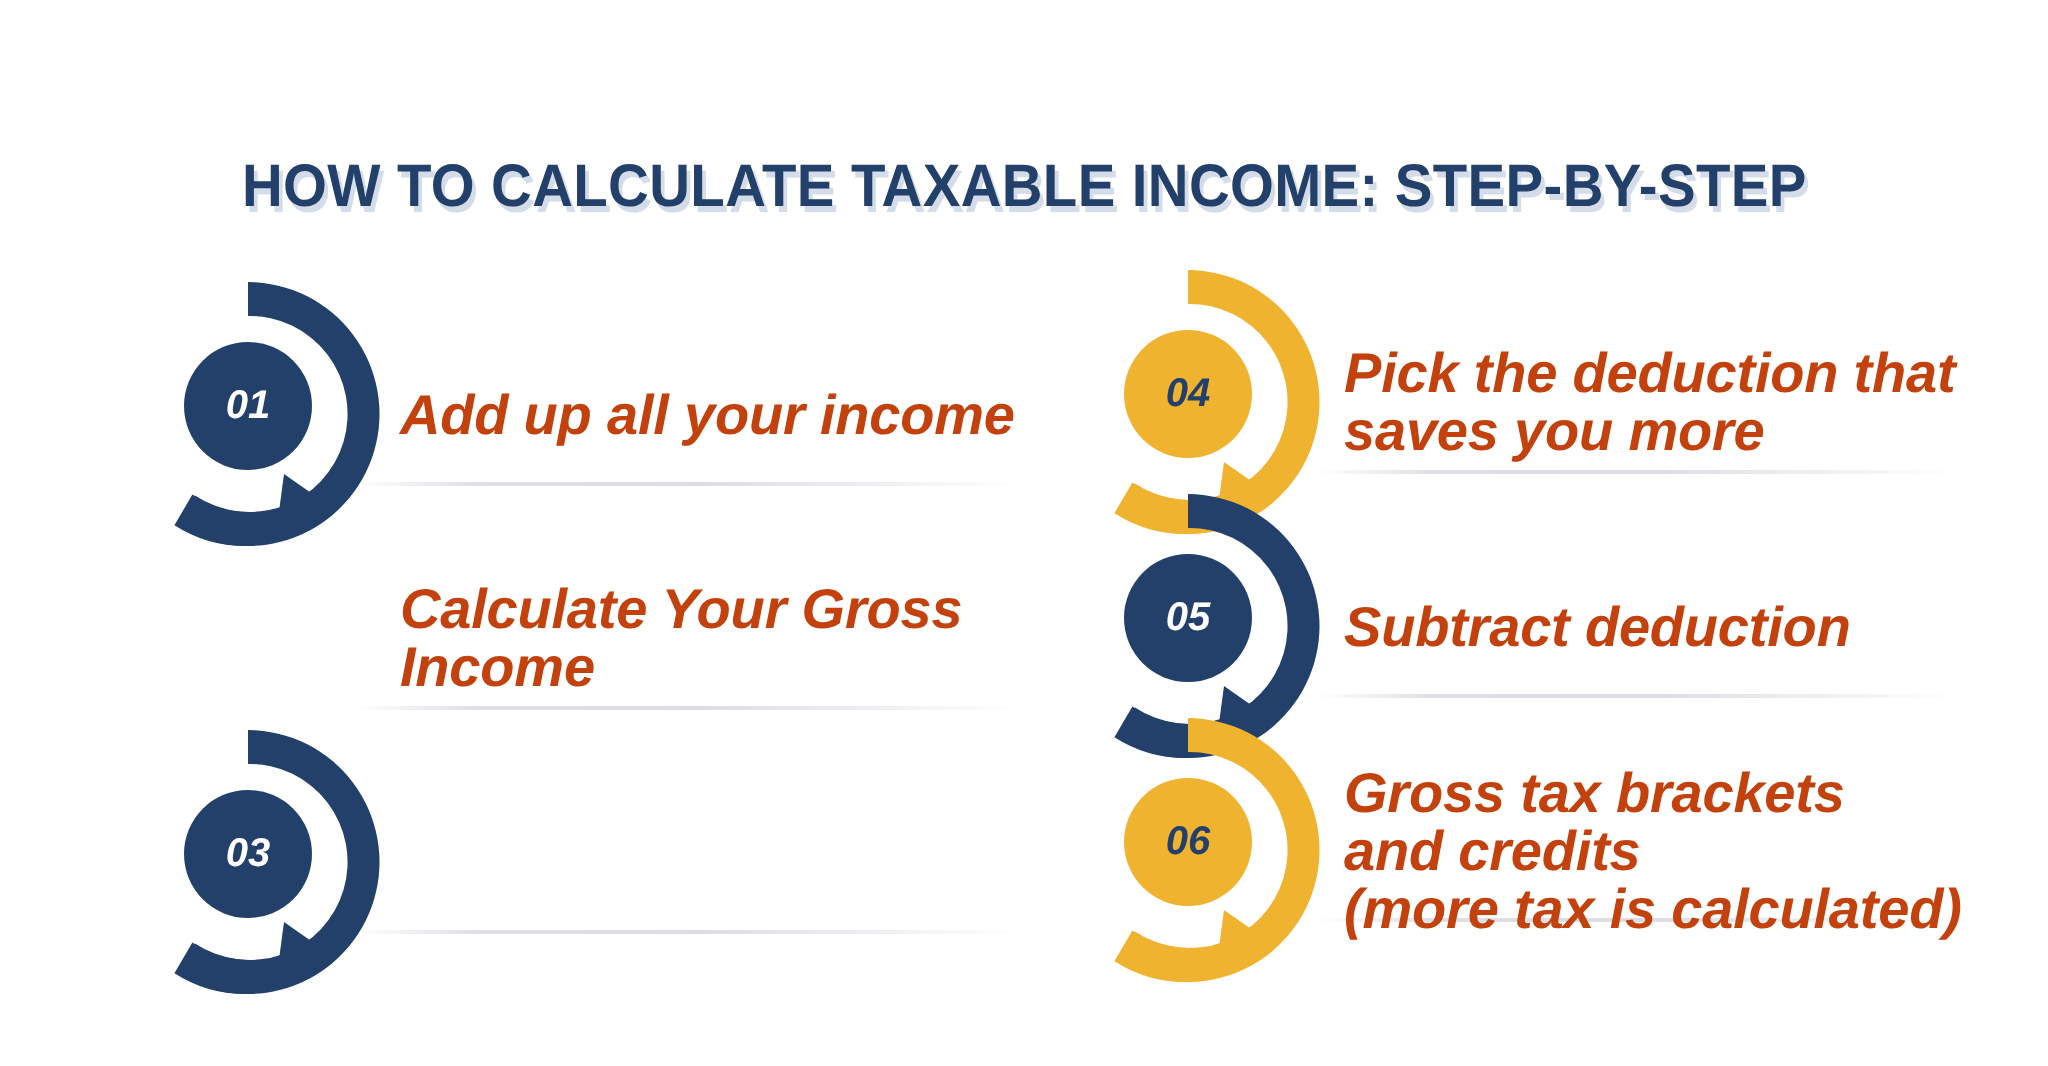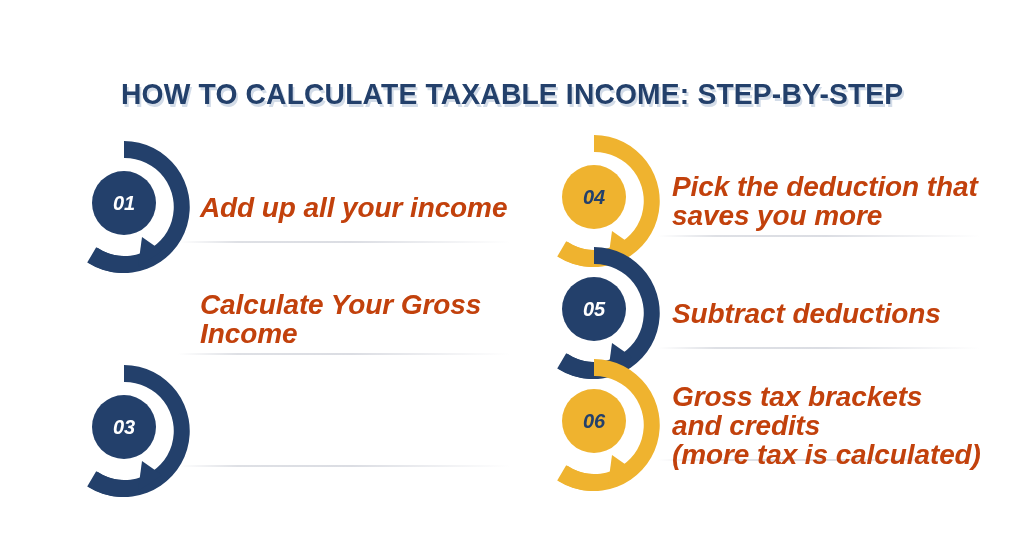--- a/index.html
+++ b/index.html
@@ -210,21 +210,21 @@
       <div class="step-icon">
         <svg viewBox="0 0 148 148" xmlns="http://www.w3.org/2000/svg">
           <path d="M74 8 A66 66 0 1 1 38.5 129.8 L47.5 114.7 A49 49 0 1 0 74 25 Z" fill="#23406b"></path>
           <path d="M74 123 A49 49 0 0 1 46.2 114.3 L37.2 129.6 A66 66 0 0 0 74 140 Z" fill="#23406b"></path>
           <polygon points="92,104 112,118 88,134" fill="#23406b"></polygon>
           <circle cx="74" cy="70" r="32" fill="#23406b"></circle>
           <text x="74" y="70" text-anchor="middle" dominant-baseline="central" font-family="Liberation Sans, sans-serif" font-size="20" font-weight="bold" fill="#ffffff">05</text>
         </svg>
       </div>
       <div class="step-label">
-        <div class="line">Subtract deductions</div>
+        <div class="line">Subtract deduction</div>
       </div>
     </div>
 
     <div class="step step-2">
       <div class="step-icon">
         <svg viewBox="0 0 148 148" xmlns="http://www.w3.org/2000/svg">
           <path d="M74 8 A66 66 0 1 1 38.5 129.8 L47.5 114.7 A49 49 0 1 0 74 25 Z" fill="#efb32f"></path>
           <path d="M74 123 A49 49 0 0 1 46.2 114.3 L37.2 129.6 A66 66 0 0 0 74 140 Z" fill="#efb32f"></path>
           <polygon points="92,104 112,118 88,134" fill="#efb32f"></polygon>
           <circle cx="74" cy="70" r="32" fill="#efb32f"></circle>

